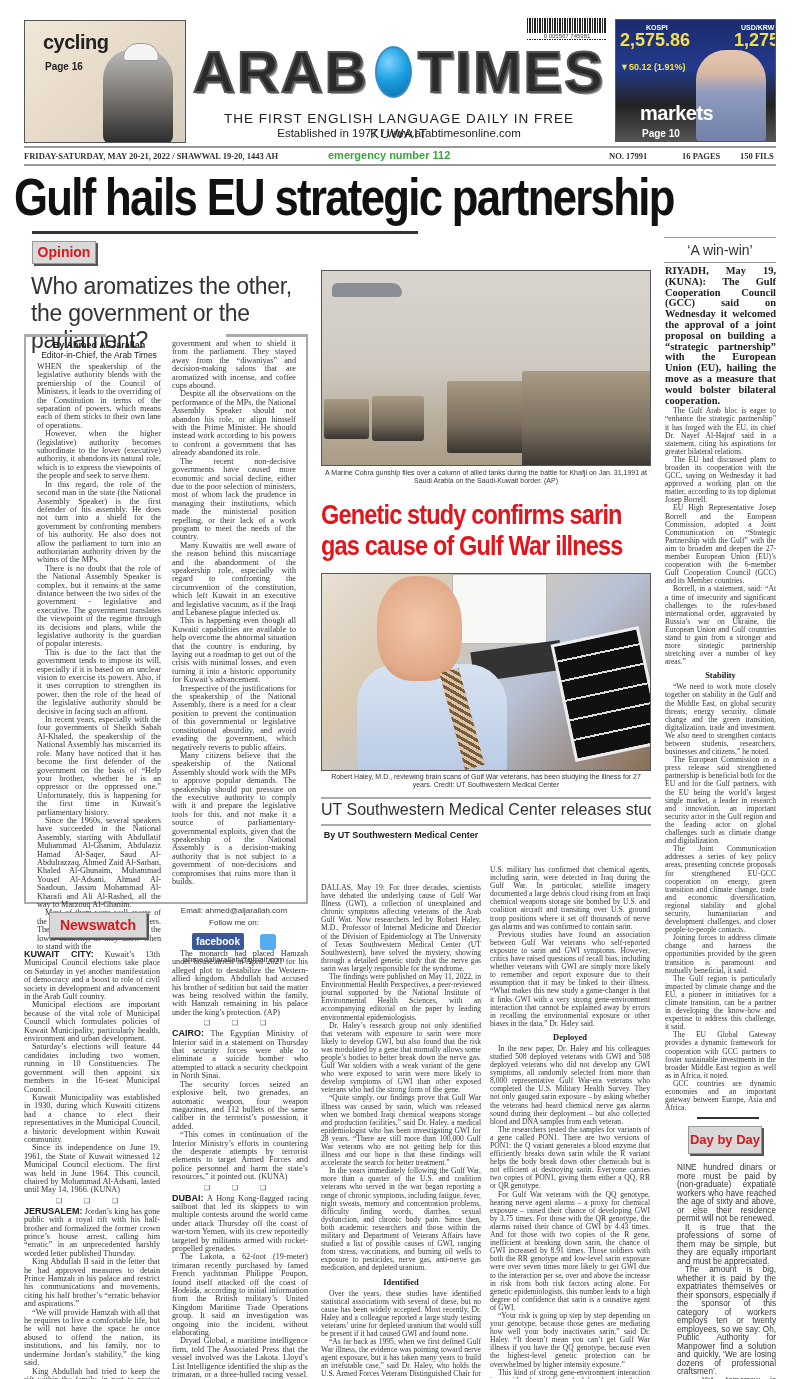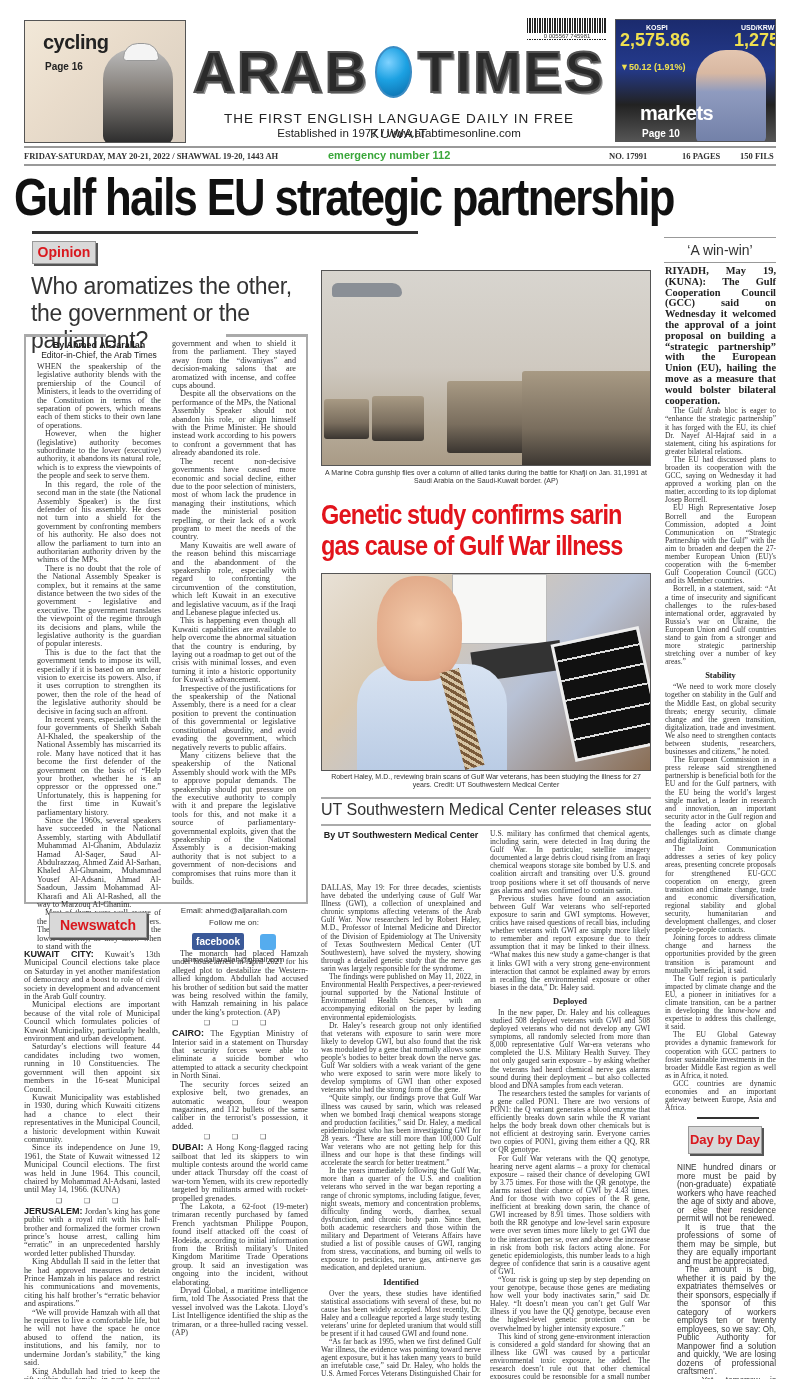--- a/index.html
+++ b/index.html
@@ -168,20 +168,21 @@
   </div>
 </div>
 <div class="abs" style="left:172px;top:950px;width:136px;">
   <div class="col-text">
     <p>The monarch had placed Hamzah under house arrest in April 2021 for his alleged plot to destabilize the Western-allied kingdom. Abdullah had accused his brother of sedition but said the matter was being resolved within the family, with Hamzah remaining in his palace under the king’s protection. (AP)</p>
   </div>
   <div class="squares">❑ ❑ ❑</div>
   <div class="col-text">
     <p class="noind"><span class="dl">CAIRO:</span> <span>The Egyptian Ministry of Interior said in a statement on Thursday that security forces were able to eliminate a suicide bomber who attempted to attack a security checkpoint in North Sinai.</span></p>
     <p>The security forces seized an explosive belt, two grenades, an automatic weapon, four weapon magazines, and 112 bullets of the same caliber in the terrorist’s possession, it added.</p>
+    <p>“This comes in continuation of the Interior Ministry’s efforts in countering the desperate attempts by terrorist elements to target Armed Forces and police personnel and harm the state’s resources,” it pointed out. (KUNA)</p>
   </div>
   <div class="squares">❑ ❑ ❑</div>
   <div class="col-text">
     <p class="noind"><span class="dl">DUBAI:</span> <span>A Hong Kong-flagged racing sailboat that led its skippers to win multiple contests around the world came under attack Thursday off the coast of war-torn Yemen, with its crew reportedly targeted by militants armed with rocket-propelled grenades.</span></p>
     <p>The Lakota, a 62-foot (19-meter) trimaran recently purchased by famed French yachtsman Philippe Poupon, found itself attacked off the coast of Hodeida, according to initial information from the British military’s United Kingdom Maritime Trade Operations group. It said an investigation was ongoing into the incident, without elaborating.</p>
     <p>Dryad Global, a maritime intelligence firm, told The Associated Press that the vessel involved was the Lakota. Lloyd’s List Intelligence identified the ship as the trimaran, or a three-hulled racing vessel. (AP)</p>
   </div>
 </div>
 
 <div class="abs photo-tanks">
@@ -217,21 +218,21 @@
     <p>In the years immediately following the Gulf War, more than a quarter of the U.S. and coalition veterans who served in the war began reporting a range of chronic symptoms, including fatigue, fever, night sweats, memory and concentration problems, difficulty finding words, diarrhea, sexual dysfunction, and chronic body pain. Since then, both academic researchers and those within the military and Department of Veterans Affairs have studied a list of possible causes of GWI, ranging from stress, vaccinations, and burning oil wells to exposure to pesticides, nerve gas, anti-nerve gas medication, and depleted uranium.</p>
   </div>
   <div class="minihead">Identified</div>
   <div class="col-text" style="font-size:7.6px;line-height:8.1px;">
     <p>Over the years, these studies have identified statistical associations with several of these, but no cause has been widely accepted. Most recently, Dr. Haley and a colleague reported a large study testing veterans’ urine for depleted uranium that would still be present if it had caused GWI and found none.</p>
     <p>“As far back as 1995, when we first defined Gulf War illness, the evidence was pointing toward nerve agent exposure, but it has taken many years to build an irrefutable case,” said Dr. Haley, who holds the U.S. Armed Forces Veterans Distinguished Chair for Medical Research, Honoring Robert Haley, M.D., and America’s Gulf War Veterans.</p>
     <p>Sarin is a toxic man-made nerve agent, first developed as a pesticide, that has been used in chemical warfare; its production was banned in 1997. When people are exposed to either the liquid or gas form, sarin enters the body through the skin or breathing and attacks the nervous system. High-level sarin often results in death, but studies on survivors have revealed that lower-level sarin exposure can lead to long-term impairment of brain function. The</p>
   </div>
 </div>
 <div class="abs" style="left:490px;top:830px;width:160px;">
-  <div class="col-text" style="font-size:7.6px;line-height:8.1px;">
+  <div class="col-text" style="font-size:7.6px;line-height:8.1px;margin-top:36px;">
     <p class="noind">U.S. military has confirmed that chemical agents, including sarin, were detected in Iraq during the Gulf War. In particular, satellite imagery documented a large debris cloud rising from an Iraqi chemical weapons storage site bombed by U.S. and coalition aircraft and transiting over U.S. ground troop positions where it set off thousands of nerve gas alarms and was confirmed to contain sarin.</p>
     <p>Previous studies have found an association between Gulf War veterans who self-reported exposure to sarin and GWI symptoms. However, critics have raised questions of recall bias, including whether veterans with GWI are simply more likely to remember and report exposure due to their assumption that it may be linked to their illness. “What makes this new study a game-changer is that it links GWI with a very strong gene-environment interaction that cannot be explained away by errors in recalling the environmental exposure or other biases in the data,” Dr. Haley said.</p>
   </div>
   <div class="minihead">Deployed</div>
   <div class="col-text" style="font-size:7.6px;line-height:8.1px;">
     <p>In the new paper, Dr. Haley and his colleagues studied 508 deployed veterans with GWI and 508 deployed veterans who did not develop any GWI symptoms, all randomly selected from more than 8,000 representative Gulf War-era veterans who completed the U.S. Military Health Survey. They not only gauged sarin exposure – by asking whether the veterans had heard chemical nerve gas alarms sound during their deployment – but also collected blood and DNA samples from each veteran.</p>
     <p>The researchers tested the samples for variants of a gene called PON1. There are two versions of PON1: the Q variant generates a blood enzyme that efficiently breaks down sarin while the R variant helps the body break down other chemicals but is not efficient at destroying sarin. Everyone carries two copies of PON1, giving them either a QQ, RR or QR genotype.</p>
     <p>For Gulf War veterans with the QQ genotype, hearing nerve agent alarms – a proxy for chemical exposure – raised their chance of developing GWI by 3.75 times. For those with the QR genotype, the alarms raised their chance of GWI by 4.43 times. And for those with two copies of the R gene, inefficient at breaking down sarin, the chance of GWI increased by 8.91 times. Those soldiers with both the RR genotype and low-level sarin exposure were over seven times more likely to get GWI due to the interaction per se, over and above the increase in risk from both risk factors acting alone. For genetic epidemiologists, this number leads to a high degree of confidence that sarin is a causative agent of GWI.</p>
     <p>“Your risk is going up step by step depending on your genotype, because those genes are mediating how well your body inactivates sarin,” said Dr. Haley. “It doesn’t mean you can’t get Gulf War illness if you have the QQ genotype, because even the highest-level genetic protection can be overwhelmed by higher intensity exposure.”</p>
     <p>This kind of strong gene-environment interaction is considered a gold standard for showing that an illness like GWI was caused by a particular environmental toxic exposure, he added. The research doesn’t rule out that other chemical exposures could be responsible for a small number of cases of Gulf War illness. However, Dr. Haley and his team carried out additional genetic analyses on the new data, testing other factors that could be related, and found no other contributing causes.</p>

